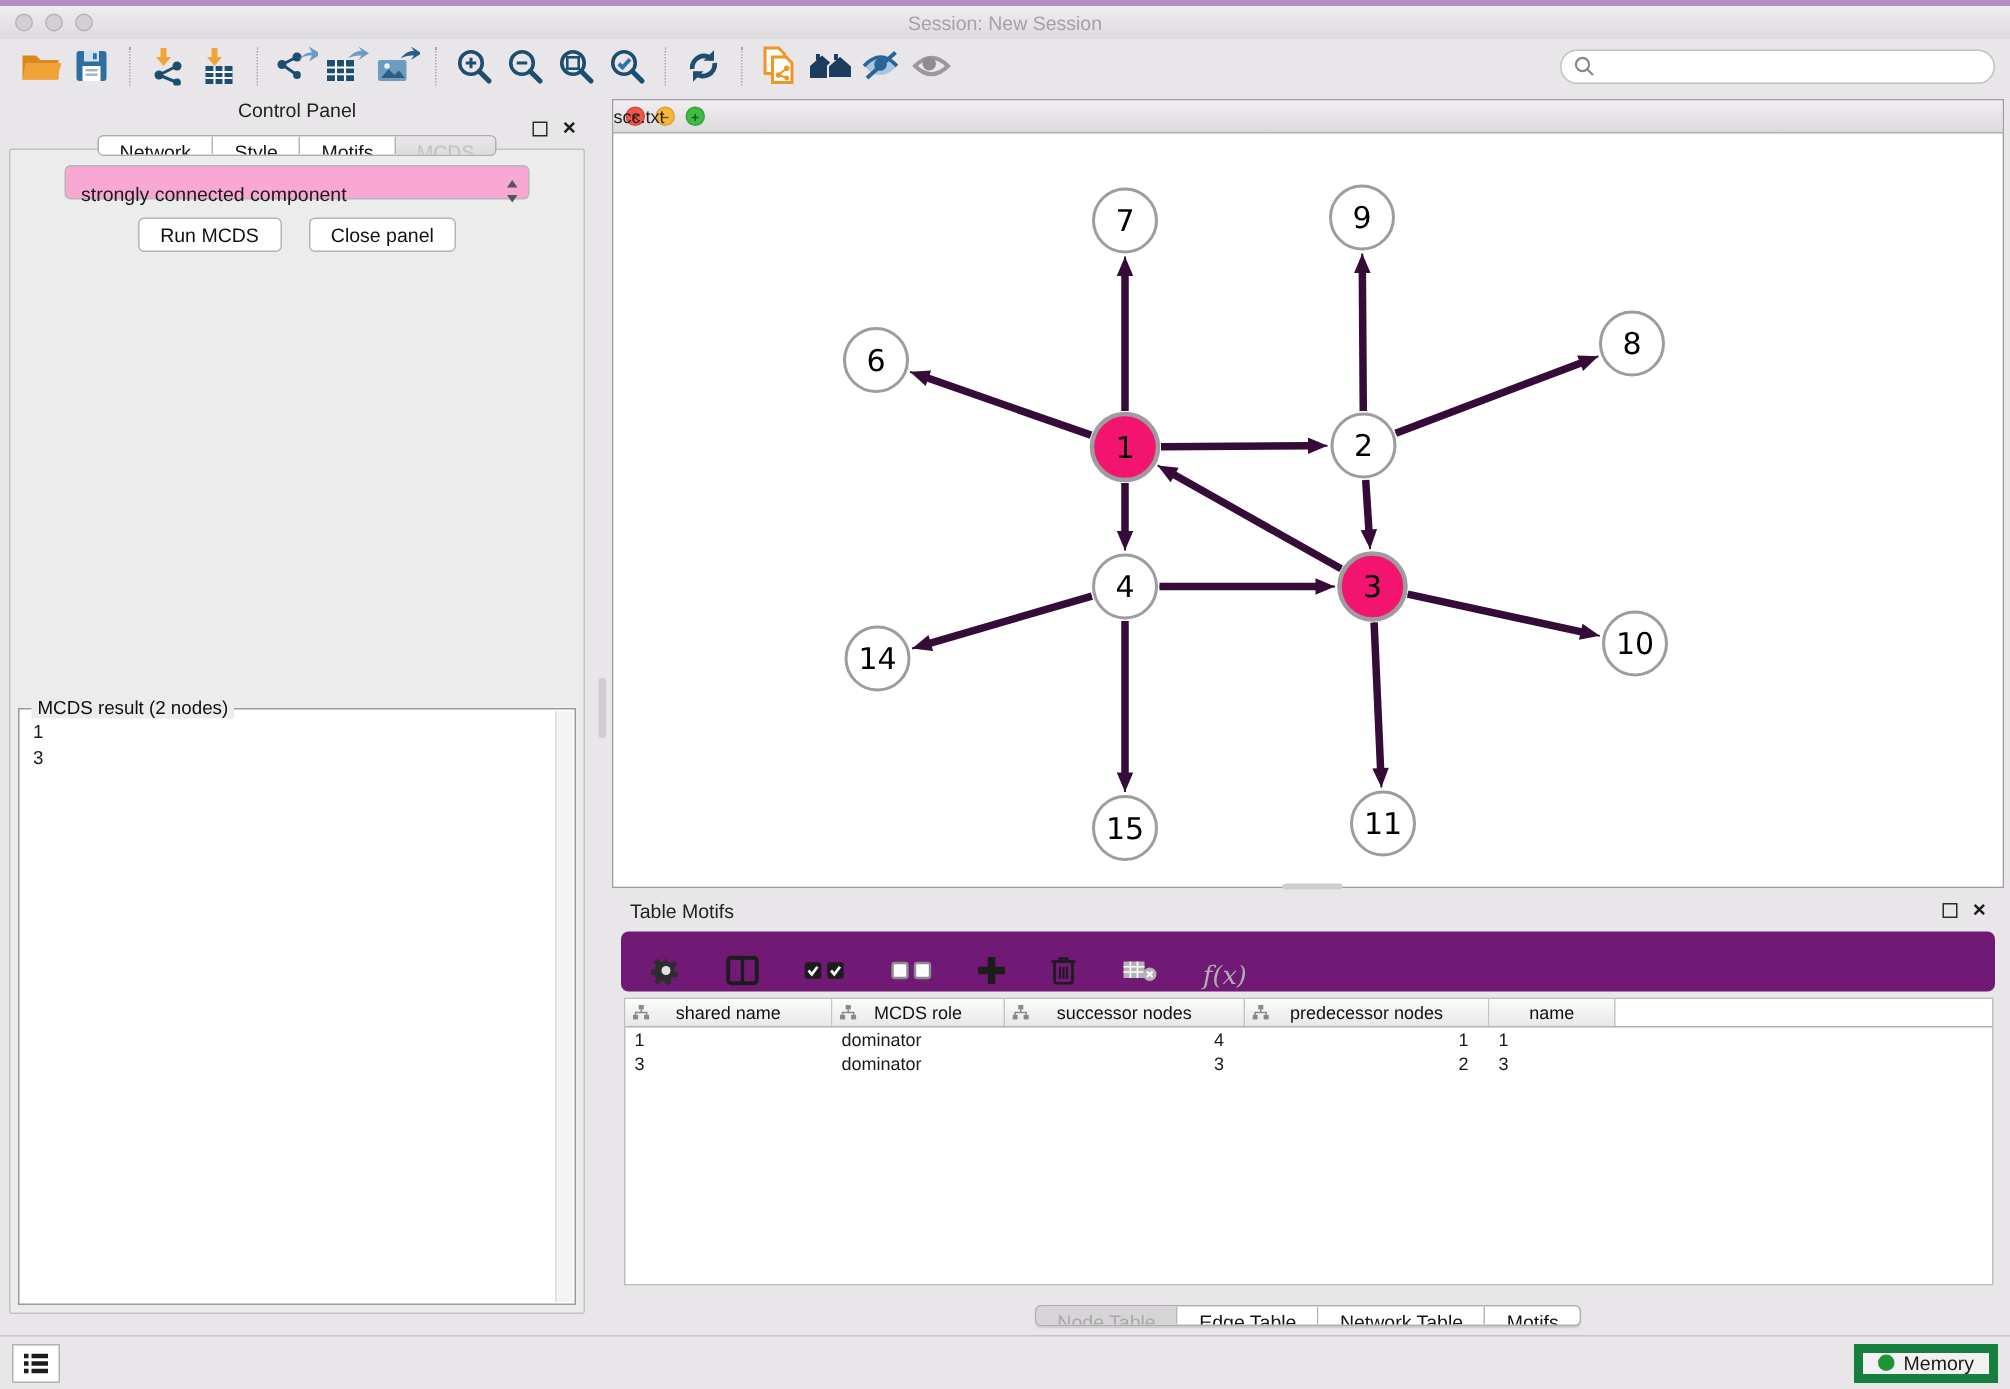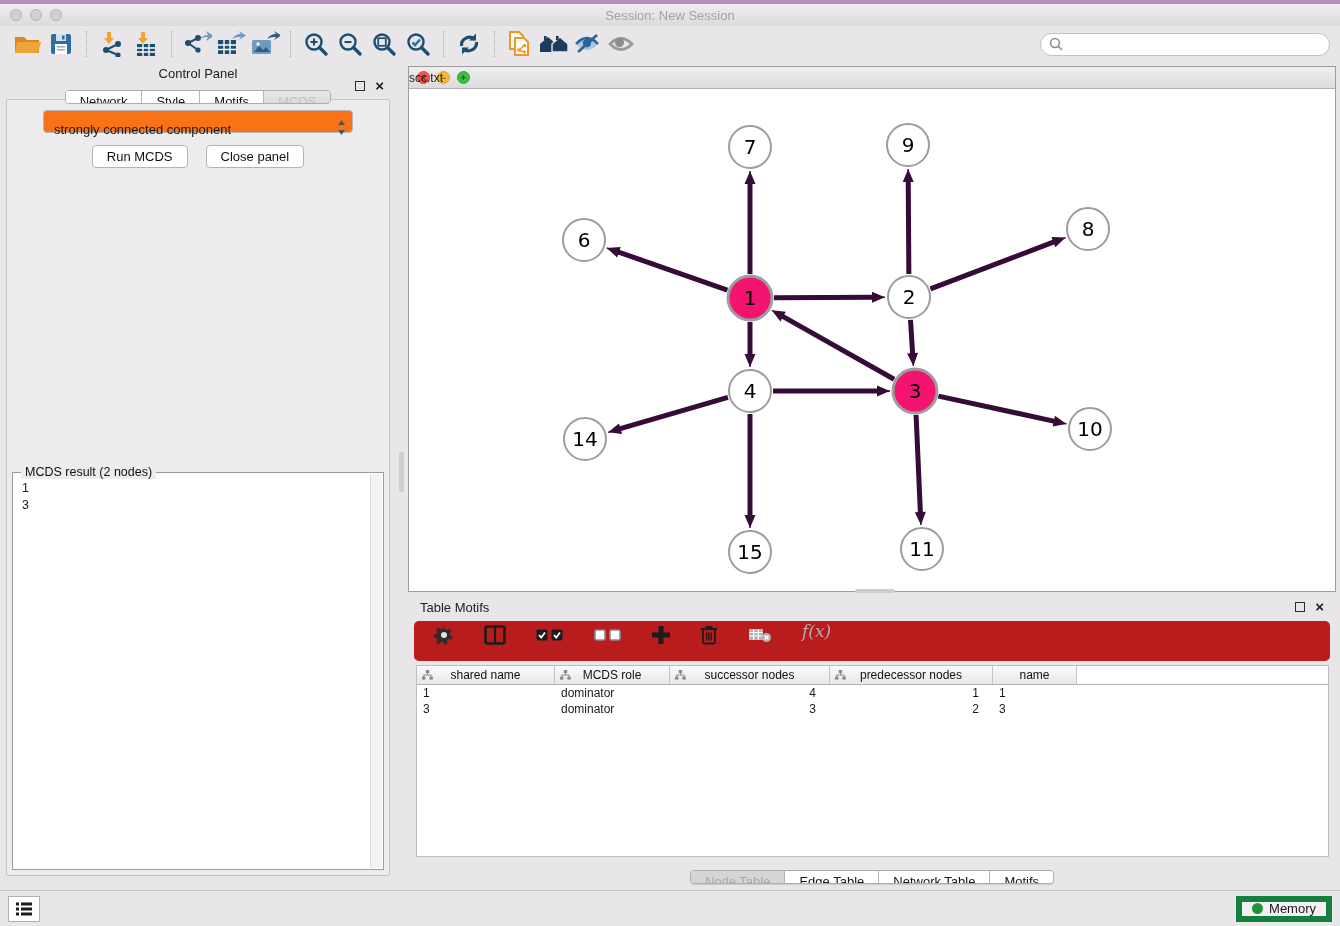--- a/index.html
+++ b/index.html
@@ -39,21 +39,21 @@
   .cp-tabs { display:flex; justify-content:center; position:relative; z-index:2; height:22px; }
   .seg { display:flex; border:1px solid #aeacae; border-radius:4px; overflow:hidden;
     background:#fff; height:14px; }
   .seg .tab { padding:2px 14px; font-size:13px; background:#fff; color:#151515;
     border-right:1px solid #b6b4b6; line-height:17px; }
   .seg .tab:last-child { border-right:none; }
   .seg .tab.disabled-sel { background:linear-gradient(#e9e7e9,#dddbdd); color:#c3c1c3; }
   .cp-body { position:absolute; left:6px; right:6px; top:33px; bottom:8px;
     background:#ececec; border:1px solid #c4c2c4; border-radius:2px; }
   .opt-label { text-align:center; margin-top:18px; font-size:13px; }
-  .mac-select { width:310px; height:23px; margin:10px auto 0; background:#f97316;
+  .mac-select { width:310px; height:23px; margin:10px auto 0; background:#f9a8d4;
     border:1px solid #b8b6b8; border-radius:4px; display:flex; align-items:center;
     padding:15px 6px 0 10px; font-size:13px; }
   .mac-select .chevrons { margin-left:auto; }
   .btn-row { display:flex; justify-content:center; gap:18px; margin-top:12px; }
   .mac-btn { background:#fff; border:1px solid #b5b3b5; border-radius:4px;
     padding:3px 14px; font-size:13px; color:#111; }
   .result-box { position:absolute; left:5px; right:5px; top:372px; bottom:5px;
     border:1px solid #9c9a9c; background:#fff; }
   .result-legend { position:absolute; top:-8px; left:8px; background:#ececec;
     padding:0 4px; font-size:12.5px; color:#111; }
@@ -79,22 +79,22 @@
 
   
   .vsplit-handle { position:absolute; left:399px; top:452px; width:5px; height:40px;
     background:#cfcdcf; border-radius:2px; }
   .hsplit-handle { position:absolute; left:855px; top:589px; width:40px; height:4px;
     background:#cfcdcf; border-radius:2px; }
 
   
   .table-panel { position:absolute; left:408px; top:595px; width:928px; height:292px; }
   .tp-header { height:24px; display:flex; align-items:center; padding:0 12px; }
-  .tp-toolbar { margin:2px 6px 0; height:40px; background:#b91c1c; border-radius:5px;
-    display:flex; align-items:flex-start; gap:30px; padding:0 20px; }
+  .tp-toolbar { margin:2px 6px 0; height:40px; background:#701a75; border-radius:5px;
+    display:flex; align-items:flex-end; gap:30px; padding:0 20px; }
   .tp-ico { display:flex; align-items:center; justify-content:center; height:28px; }
   .fx-label { font-family:"DejaVu Serif", serif; font-style:italic; font-size:17px;
     color:#b2b0b2; }
   .tp-table { position:absolute; left:8px; right:7px; top:70px; bottom:30px;
     background:#fff; border:1px solid #bebcbe; }
   .thead { display:flex; height:19px; border-bottom:1px solid #b4b2b4; }
   .th { position:relative; display:flex; align-items:center; justify-content:center;
     background:linear-gradient(#fcfcfc,#e9e7e9); border-right:1px solid #c6c4c6;
     font-size:12px; color:#111; }
   .th .tree-ico { position:absolute; left:5px; top:4px; }

